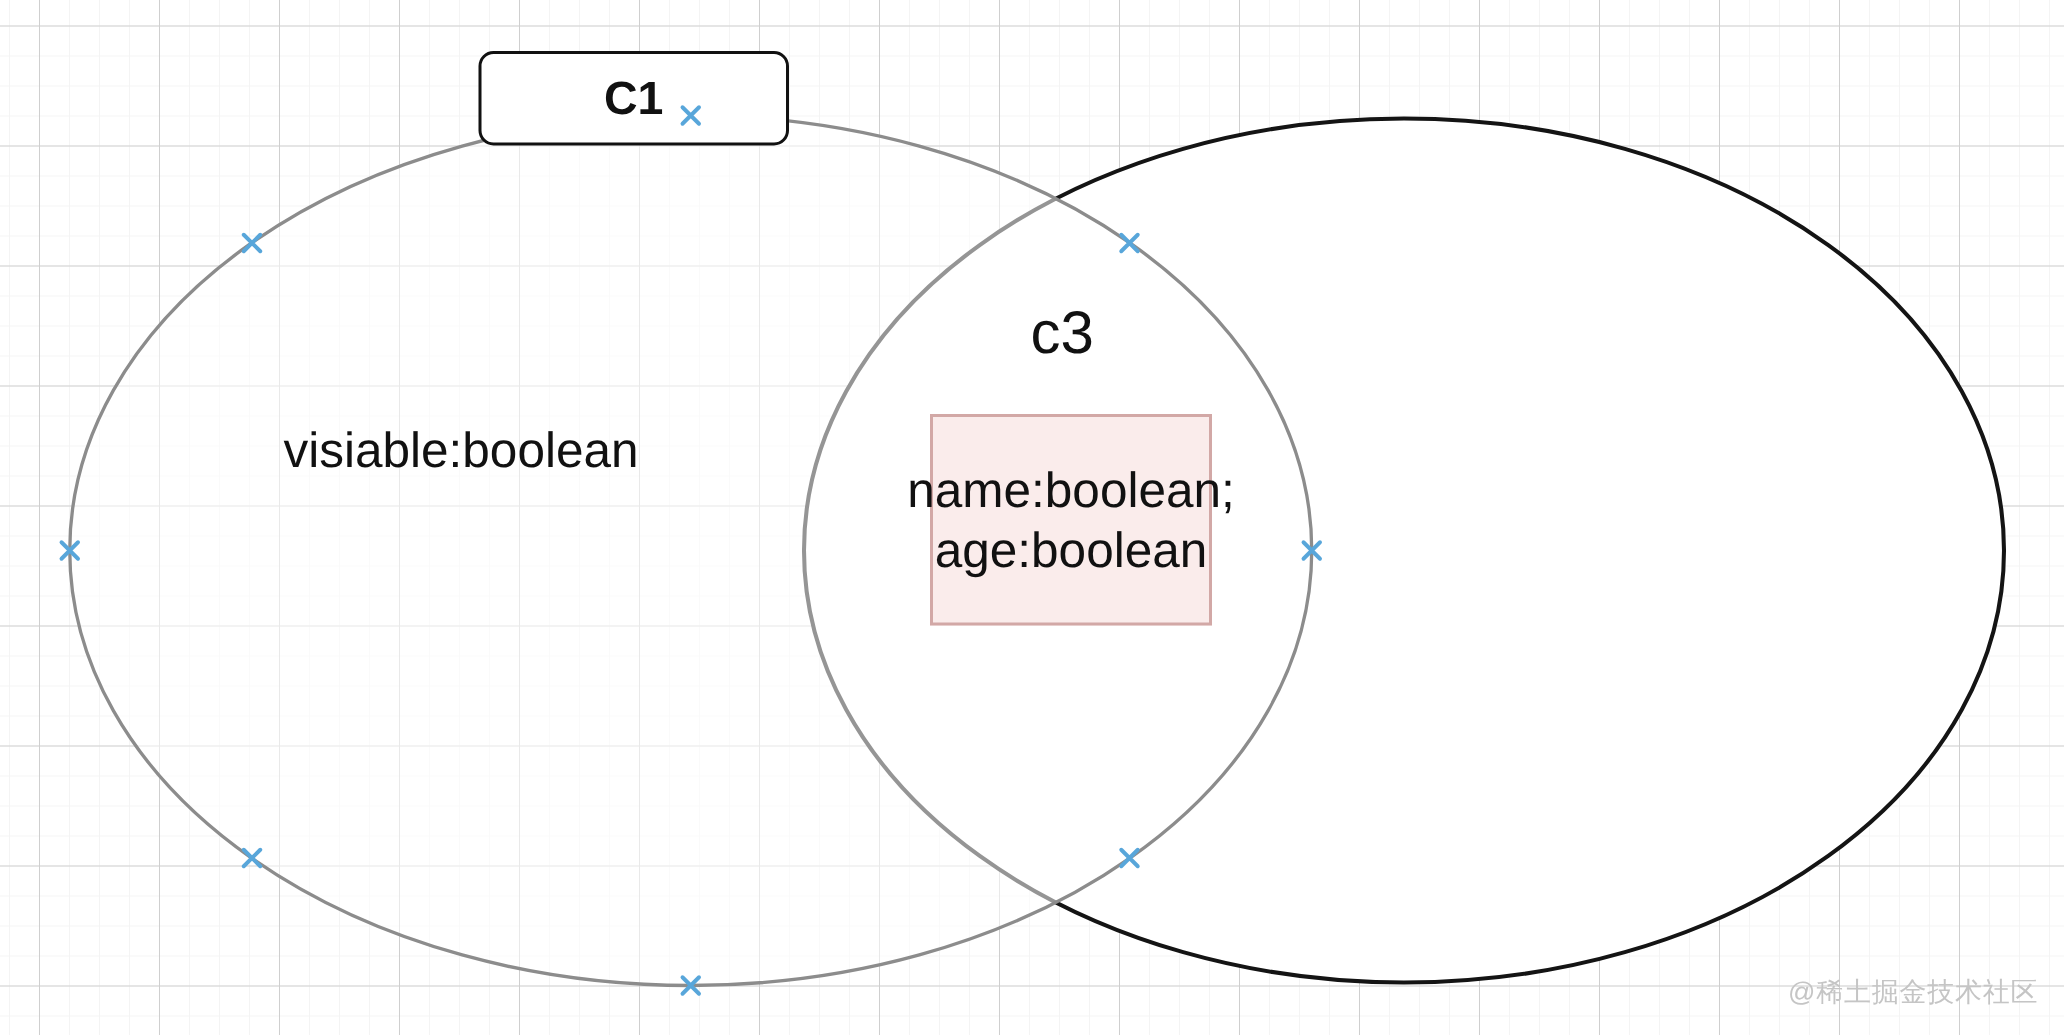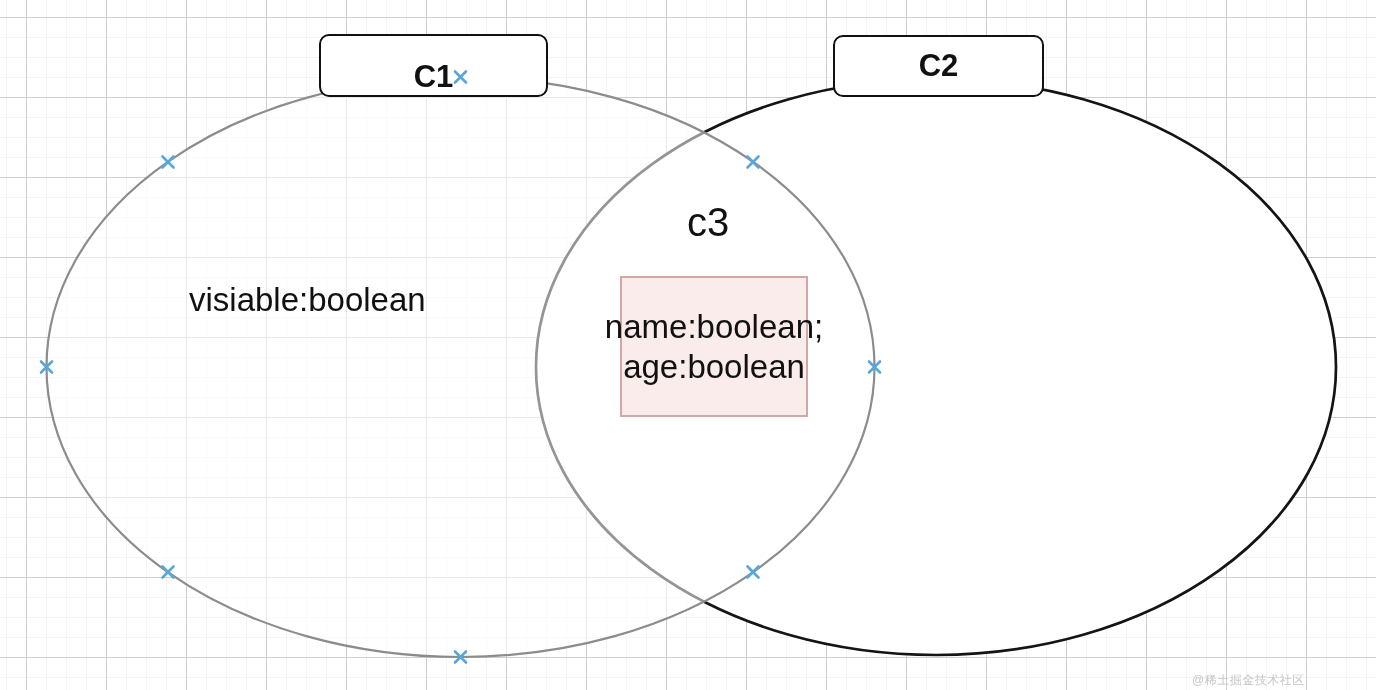--- a/index.html
+++ b/index.html
@@ -23,21 +23,21 @@
   .shapes-svg{z-index:1;}
   .markers-svg{z-index:4;pointer-events:none;}
 
   .node-label{
     position:absolute;z-index:3;
     background:#ffffff;border:2.5px solid #111111;border-radius:10px;
     display:flex;align-items:center;justify-content:center;
     font-weight:bold;font-size:31px;color:#111111;
     box-sizing:border-box;
   }
-  .c1-box{left:319px;top:34px;width:229px;height:63px;align-items:flex-end;}
+  .c1-box{left:319px;top:34px;width:207px;height:63px;}
   .c2-box{left:833px;top:35px;width:211px;height:62px;}
 
   .free-text{
     position:absolute;z-index:3;color:#111111;
     font-size:33px;line-height:1;white-space:nowrap;
   }
   .t-visiable{left:189px;top:283px;text-align:right;}
   .t-sex{left:950px;top:303px;}
   .t-c3{left:687px;top:202px;font-size:40px;}
 
@@ -45,44 +45,41 @@
     position:absolute;z-index:3;
     left:620px;top:276px;width:188px;height:141px;
     background:#faeceb;border:2px solid #d2a8a6;
     box-sizing:border-box;
     display:flex;flex-direction:column;align-items:center;justify-content:center;
     font-size:33px;line-height:40px;color:#111111;white-space:nowrap;
   }
 
   .watermark{
     position:absolute;z-index:2;
-    left:1192px;top:672px;
-    font-size:12px;color:#c5c5c5;letter-spacing:0.5px;
+    left:1192px;top:649px;
+    font-size:18px;color:#c5c5c5;letter-spacing:0.5px;
     white-space:nowrap;
   }
 </style>
 </head>
 <body>
 
 <div class="canvas">
 
   <svg class="layer shapes-svg" width="1376" height="690" viewBox="0 0 1376 690">
     <ellipse cx="936" cy="367" rx="400" ry="288" fill="#ffffff" stroke="#141414" stroke-width="2.7"></ellipse>
     <ellipse cx="460.5" cy="367" rx="414" ry="290" fill="rgba(255,255,255,0.55)" stroke="#8c8c8c" stroke-width="2.2"></ellipse>
   </svg>
 
   <div class="watermark">@稀土掘金技术社区</div>
 
   <div class="node-label c1-box">
     <span>C1</span>
   </div>
 
-  <div class="node-label c2-box">
-    <span>C2</span>
-  </div>
 
   <div class="free-text t-visiable">visiable:boolean</div>
 
 
   <div class="free-text t-c3">c3</div>
 
   <div class="intersect-box">
     <span>name:boolean;</span>
     <span>age:boolean</span>
   </div>

